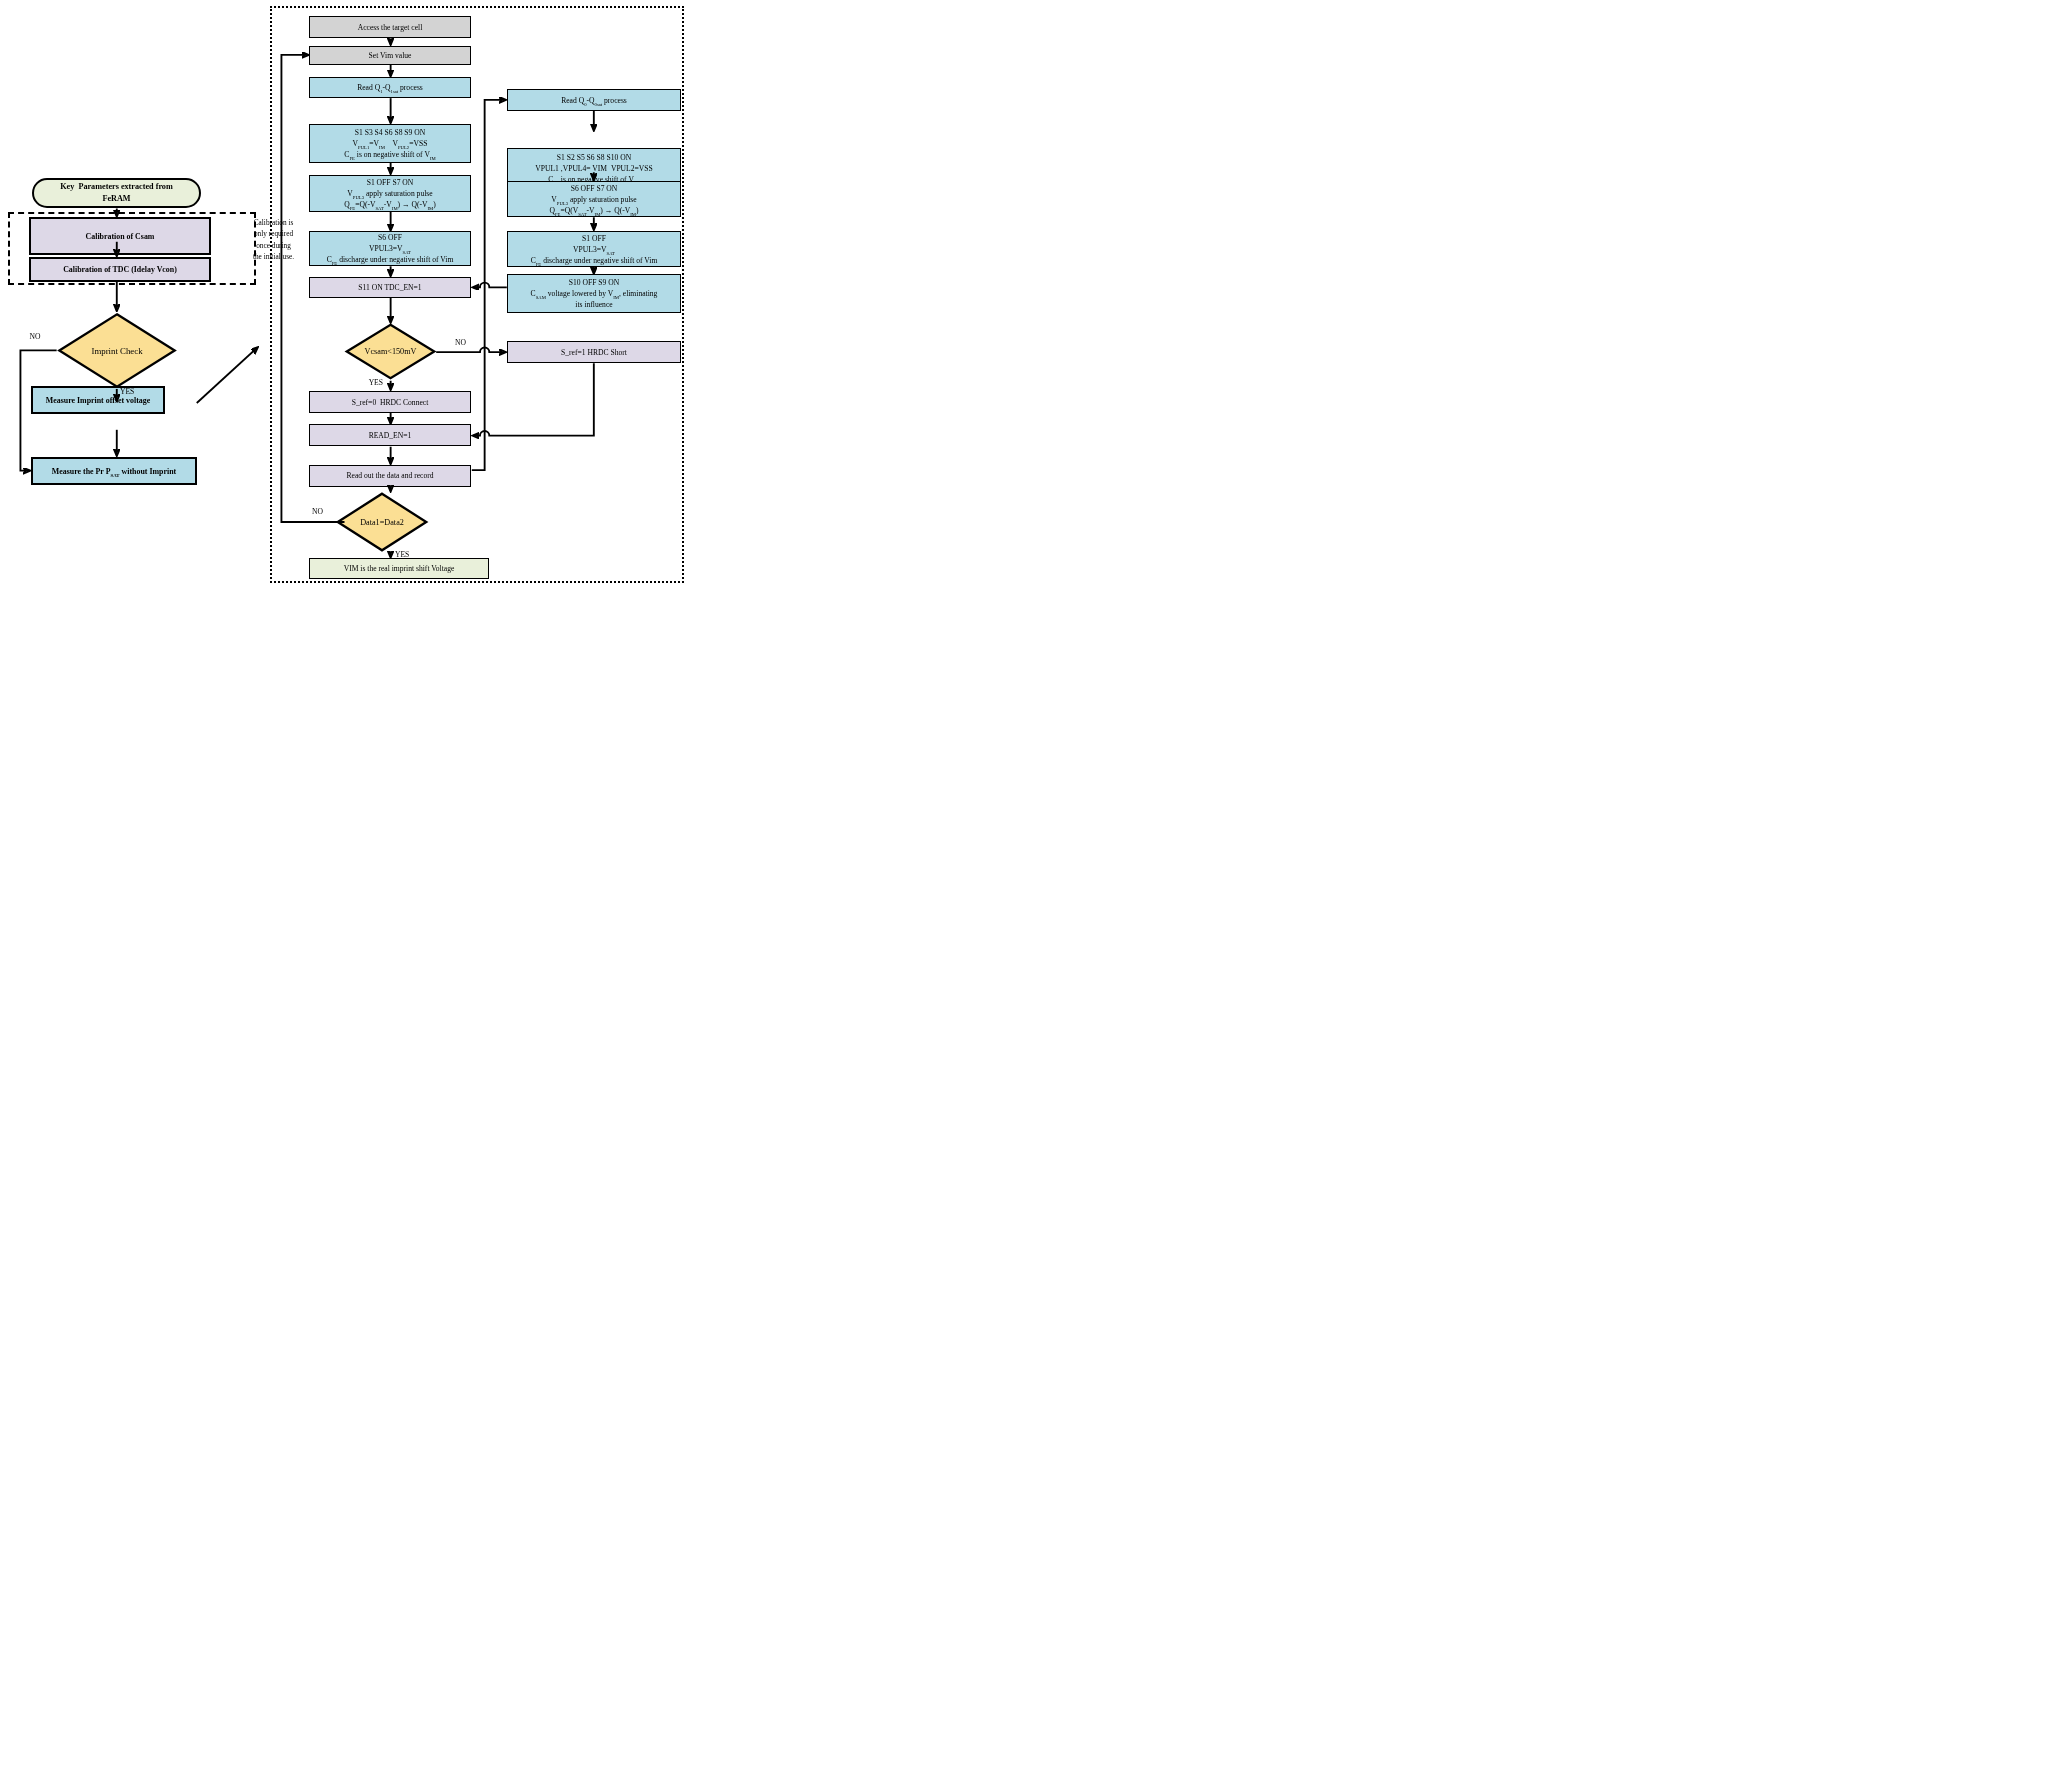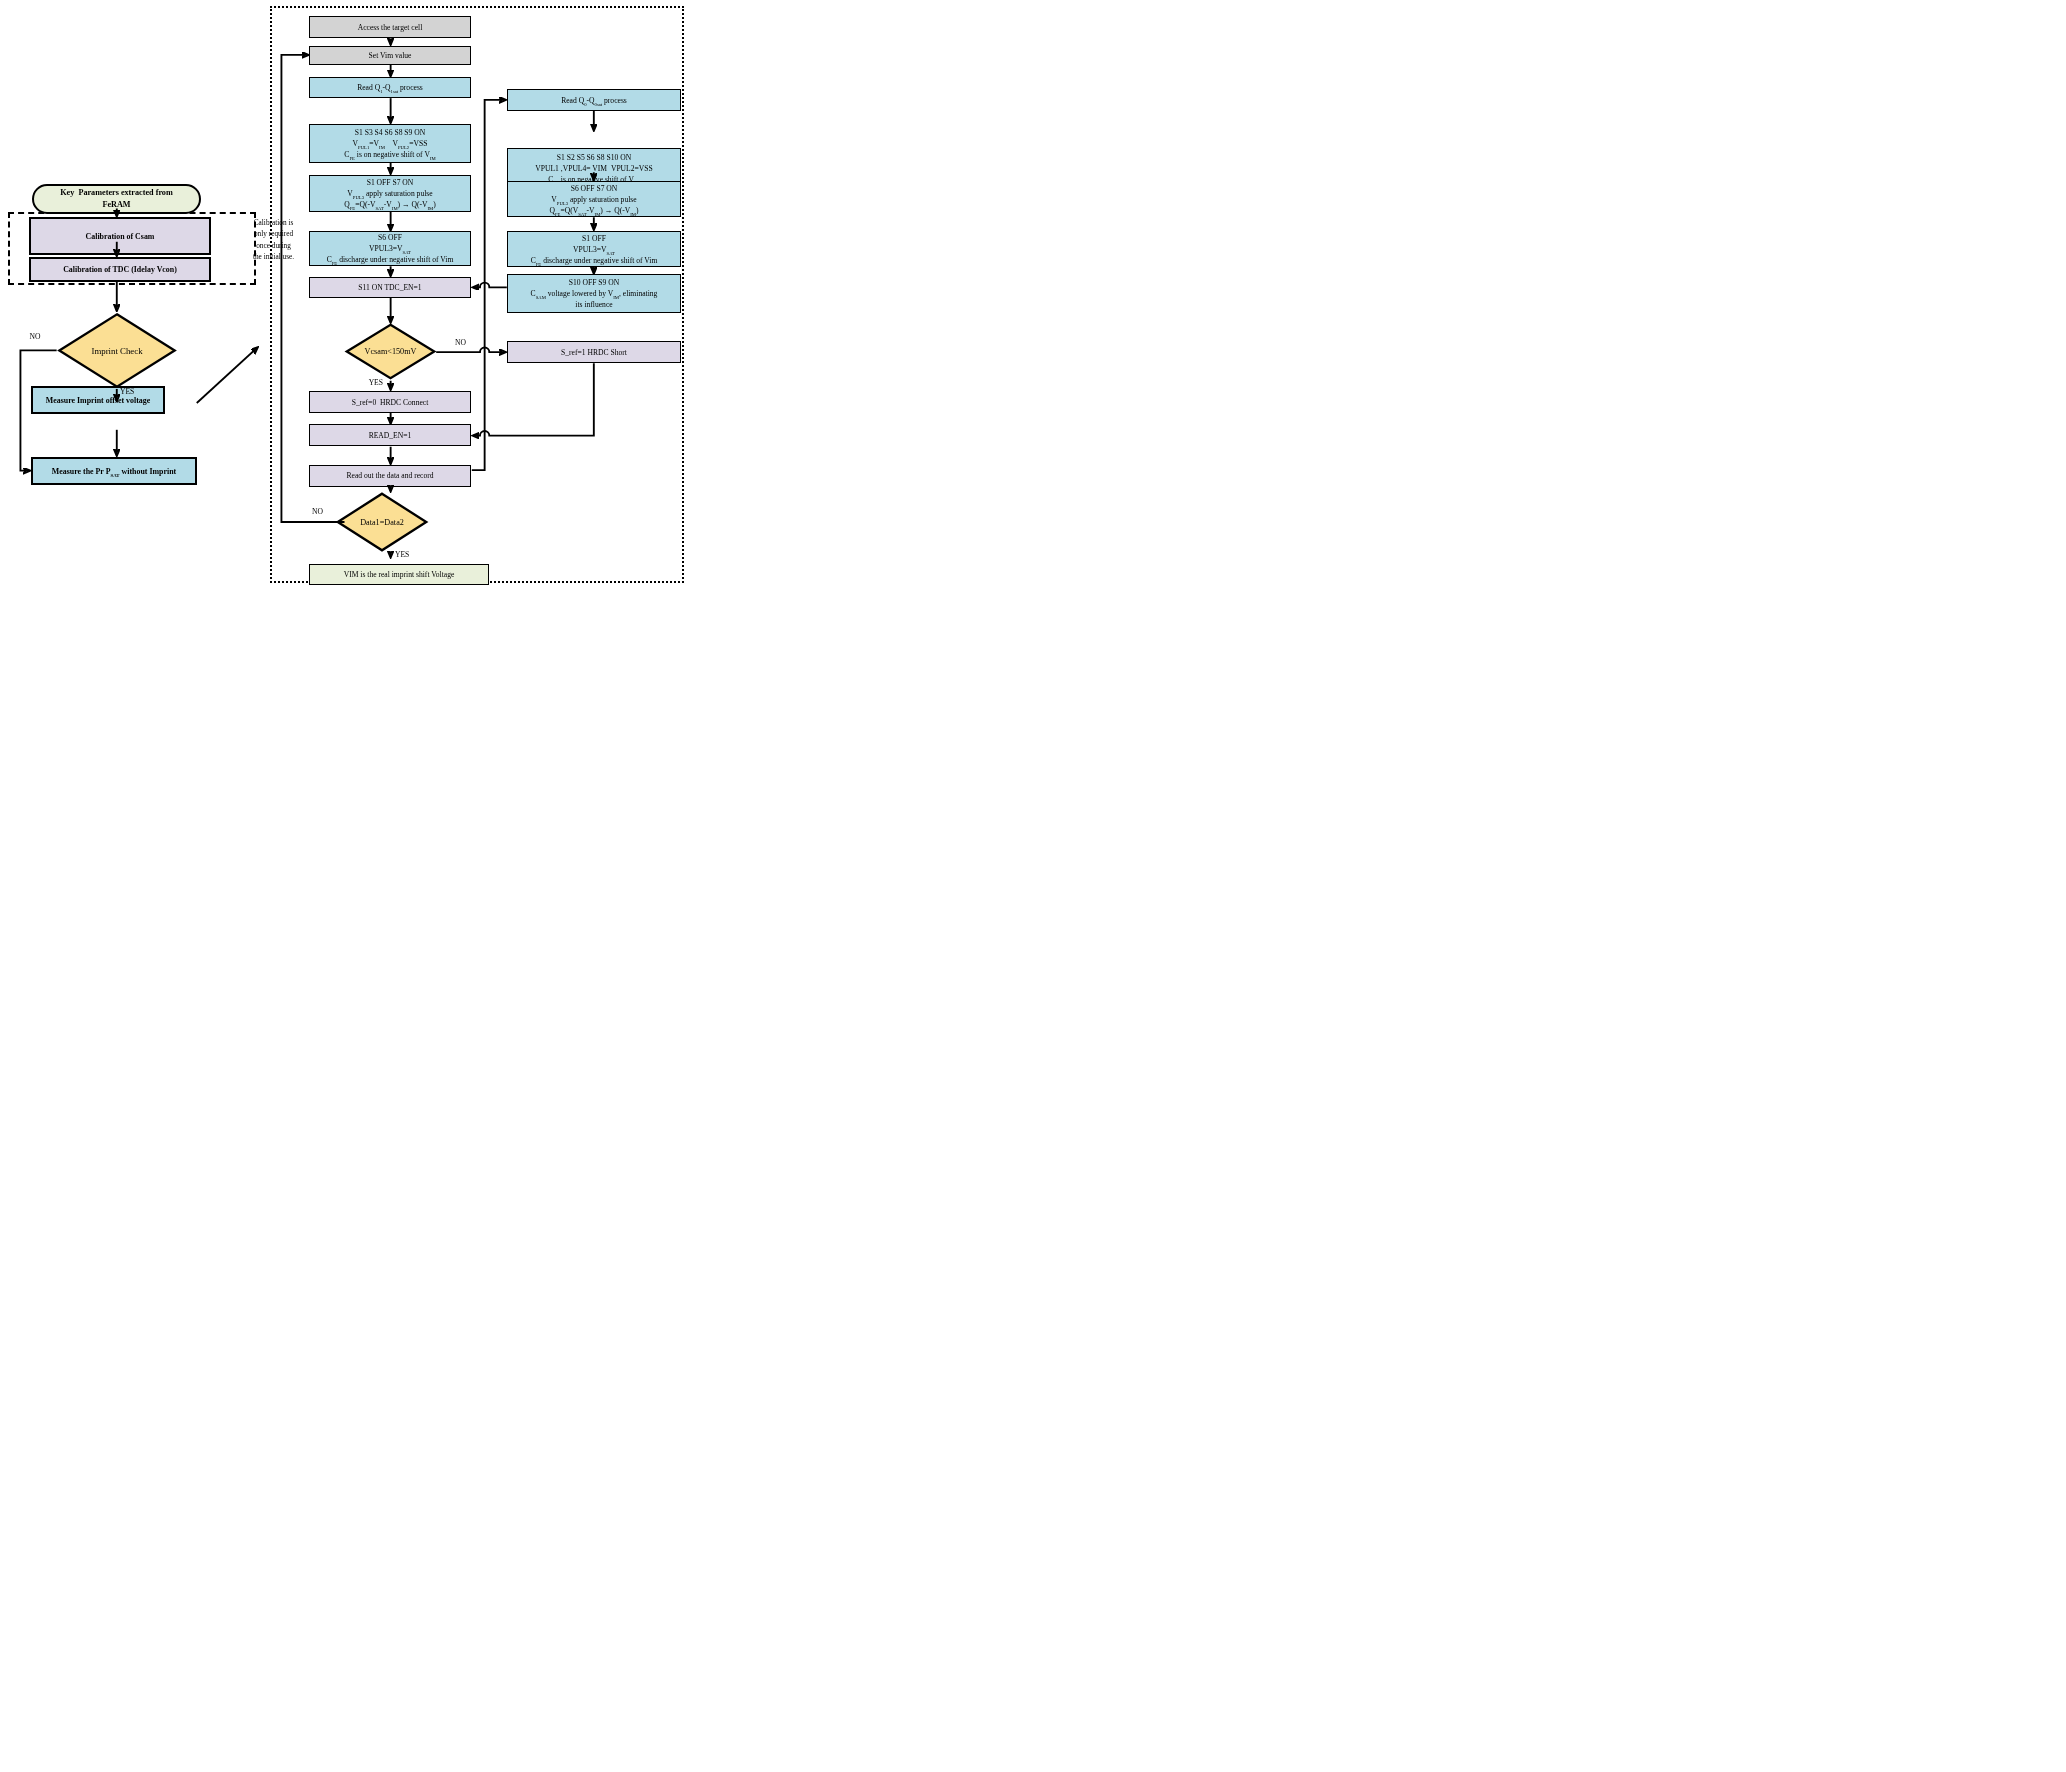--- a/index.html
+++ b/index.html
@@ -21,21 +21,21 @@
     text-align:center;
     font-size:7.6px;line-height:11px;
     padding:0.6px 1.8px;
     z-index:2;
   }
   .node .ln{white-space:pre-wrap;}
   sub{font-size:0.62em;line-height:0;vertical-align:sub;}
   .gray{background:var(--step_gray);font-family:Liberation Serif, serif;}
   .blue{background:var(--process_blue);}
   .lavender{background:var(--state_lavender);}
-  .green{background:var(--terminal_green);margin-top:6px;}
+  .green{background:var(--terminal_green);}
   .leftnode{border-width:2px;font-weight:bold;font-size:7.9px;}
   .terminal{
     border-radius:15px;
     border-width:2.3px;
     font-weight:bold;font-size:8.2px;line-height:11.7px;
   }
   
   .diamond{position:absolute;z-index:2;}
   .diamond svg{position:absolute;left:0;top:0;width:100%;height:100%;overflow:visible;}
   .dshape{fill:var(--decision_yellow);stroke:#000;stroke-width:4;stroke-linejoin:miter;}

